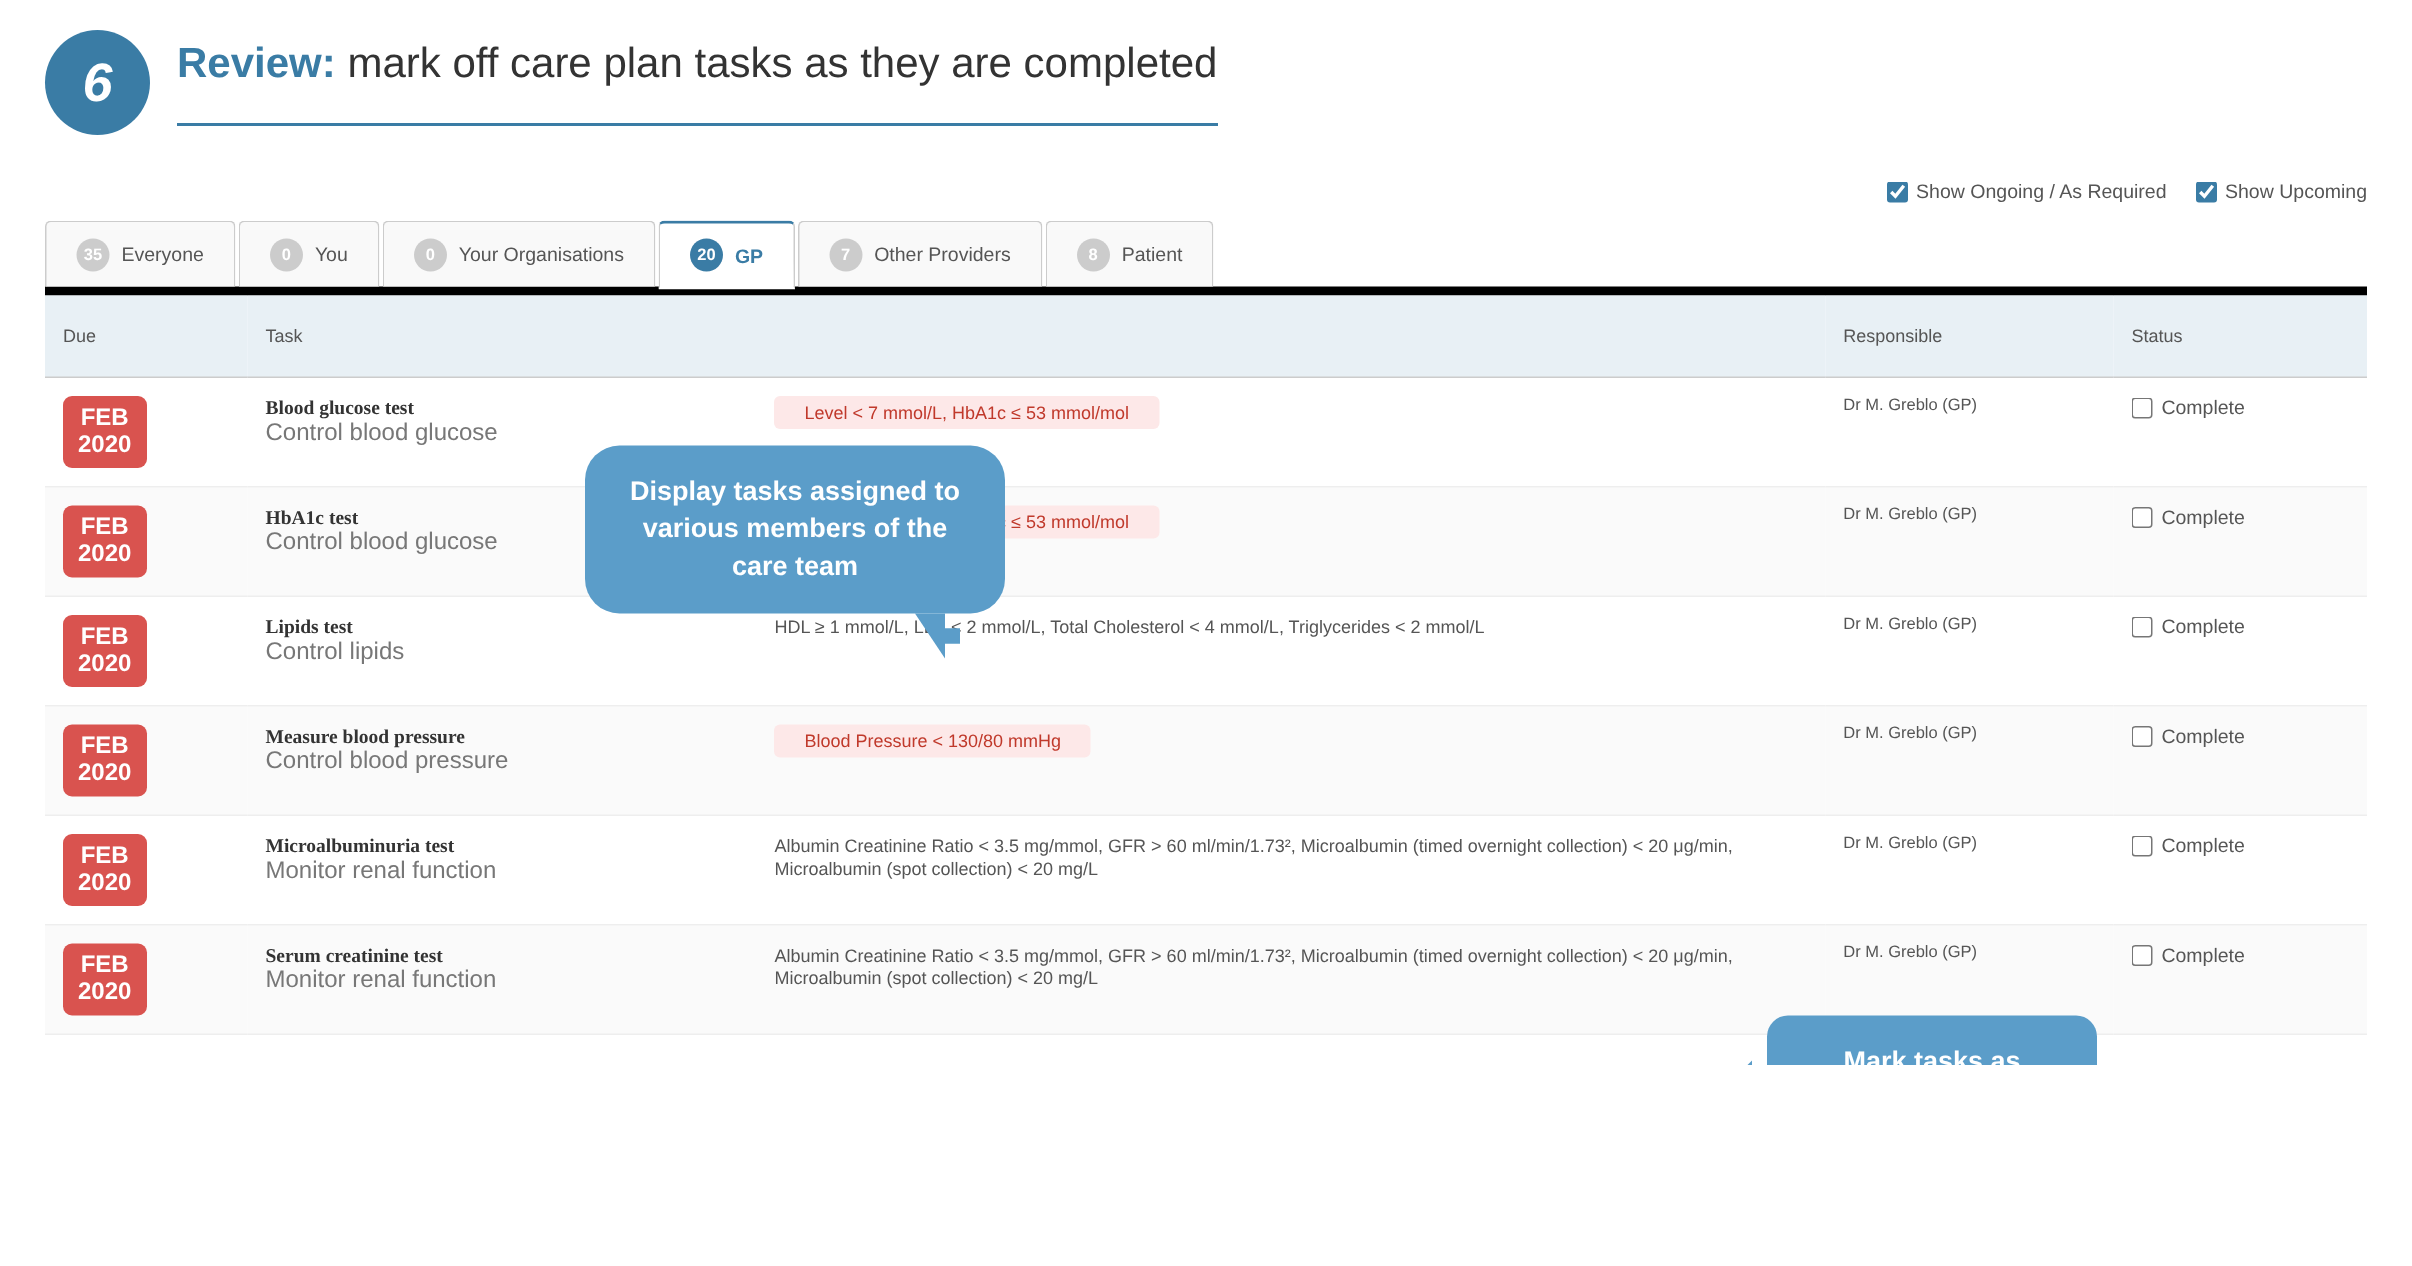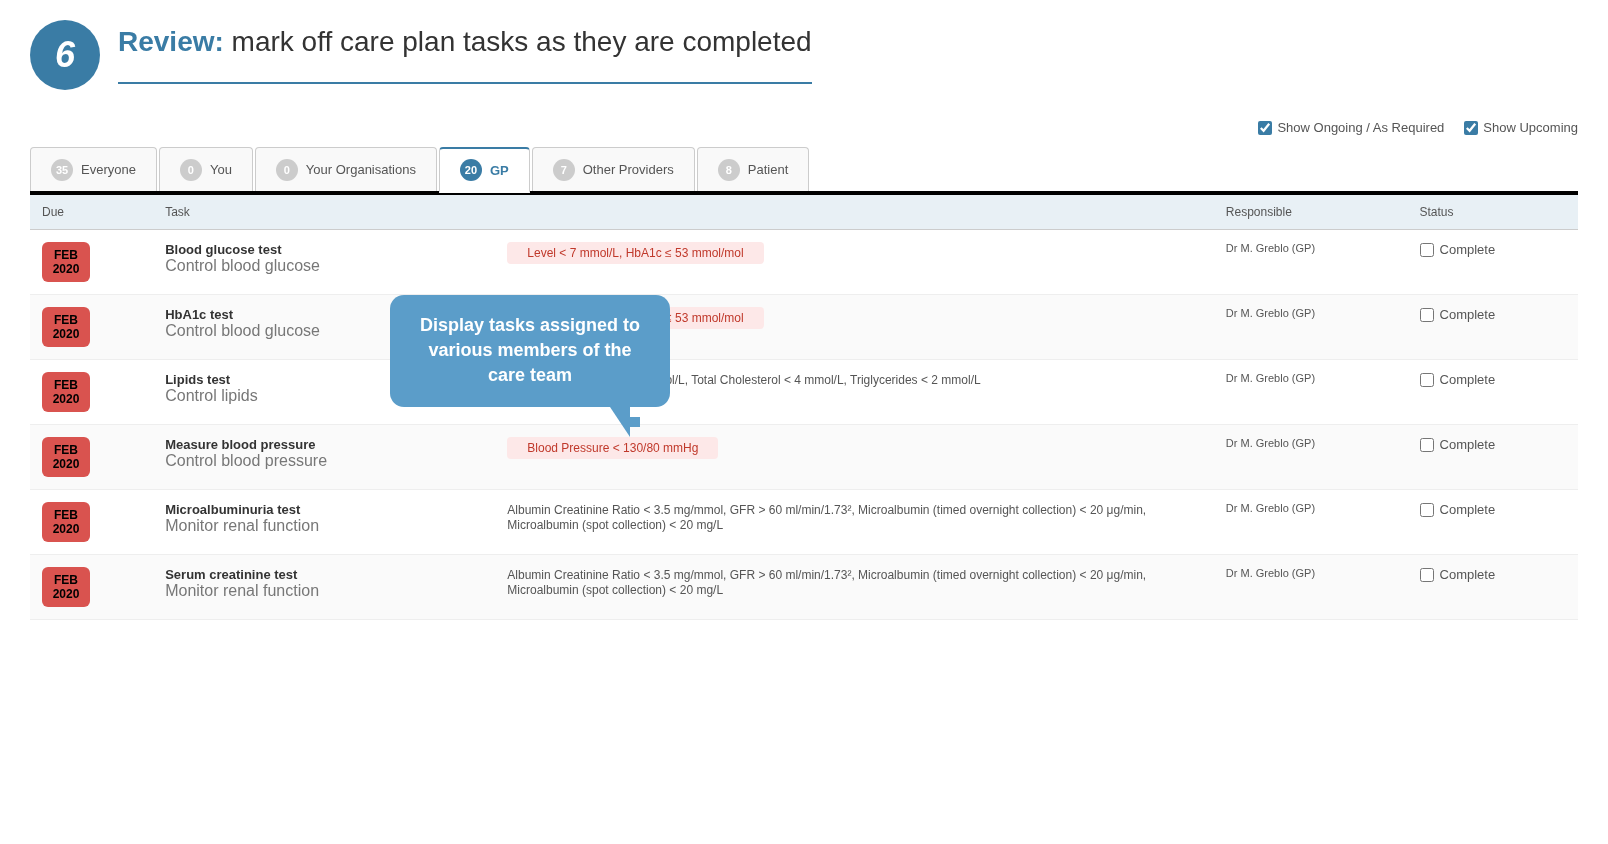--- a/index.html
+++ b/index.html
@@ -18,21 +18,21 @@
     .header-title { border-bottom: 2px solid #3a7ca5; padding-bottom: 24px; }
     .header-title h1 { font-size: 28px; font-weight: normal; color: #333; }
     .header-title h1 strong { color: #3a7ca5; font-weight: bold; }
 
     
     .top-controls { display: flex; justify-content: flex-end; align-items: flex-end; gap: 20px; margin-bottom: 12px; }
     .top-controls label { display: flex; align-items: center; gap: 5px; font-size: 13px; color: #555; cursor: pointer; }
     .top-controls input[type=checkbox] { accent-color: #3a7ca5; width: 14px; height: 14px; }
 
     
-    .tabs { display: flex; border-bottom: 4px solid #000000; margin-bottom: 0; }
+    .tabs { display: flex; border-bottom: 6px solid #000000; margin-bottom: 0; }
     .tab {
       display: flex; align-items: center; gap: 8px;
       padding: 10px 20px; border: 1px solid #ccc; border-bottom: none;
       background: #f9f9f9; cursor: pointer; font-size: 13px; color: #555;
       margin-right: 2px; border-radius: 4px 4px 0 0;
     }
     .tab.active {
       background: #fff; border-bottom: 2px solid #fff;
       border-top: 2px solid #3a7ca5; color: #3a7ca5; font-weight: bold;
       margin-bottom: -2px;
@@ -41,32 +41,32 @@
       background: #ccc; color: #fff; border-radius: 50%;
       width: 22px; height: 22px; display: flex; align-items: center; justify-content: center;
       font-size: 11px; font-weight: bold;
     }
     .tab.active .badge { background: #3a7ca5; }
 
     
     .table-container { position: relative; overflow: visible; }
     table { width: 100%; border-collapse: collapse; }
     thead tr { background: #e8f0f5; }
-    thead th { padding: 10px 12px; text-align: left; font-weight: normal; color: #555; font-size: 12px; border-bottom: 1px solid #ccc; }
+    thead th { padding: 20px 12px; text-align: left; font-weight: normal; color: #555; font-size: 12px; border-bottom: 1px solid #ccc; }
     tbody tr { border-bottom: 1px solid #eee; }
     tbody tr:nth-child(even) { background: #fafafa; }
     tbody td { padding: 12px 12px; vertical-align: top; font-size: 13px; }
 
     .date-badge {
-      background: #d9534f; color: #000000; border-radius: 6px;
-      padding: 6px 10px; text-align: center; font-size: 12px; font-weight: bold;
+      background: #d9534f; color: #ffffff; border-radius: 6px;
+      padding: 6px 10px; text-align: center; font-size: 16px; font-weight: bold;
       min-width: 48px; display: inline-block;
     }
 
-    .task-name { font-weight: bold; color: #333; }
+    .task-name { font-weight: bold; color: #333; font-family: Liberation Serif, serif; }
     .task-sub { color: #777; font-size: 16px; }
 
     .target-pink { background: #fde8e8; color: #c0392b; padding: 4px 20px; border-radius: 4px; display: inline-block; font-size: 12px; }
     .target-normal { font-size: 12px; color: #555; }
 
     .responsible { color: #555; font-size: 11px; }
 
     .complete-cell { display: flex; align-items: center; gap: 6px; color: #555; font-size: 13px; white-space: nowrap; }
     .complete-cell input[type=checkbox] { width: 14px; height: 14px; }
 
@@ -87,20 +87,21 @@
     .callout::after {
       content: '';
       position: absolute;
       border: 14px solid transparent;
     }
     
     .callout-tasks {
       width: 280px;
       top: 100px;
       left: 360px;
+      border-radius: 23px;
     }
     .callout-tasks::after {
       border-left-color: #5b9dc9;
       border-top-color: #5b9dc9;
       bottom: -20px;
       right: 30px;
       border-width: 10px;
       border-bottom: none;
       border-right: none;
     }

